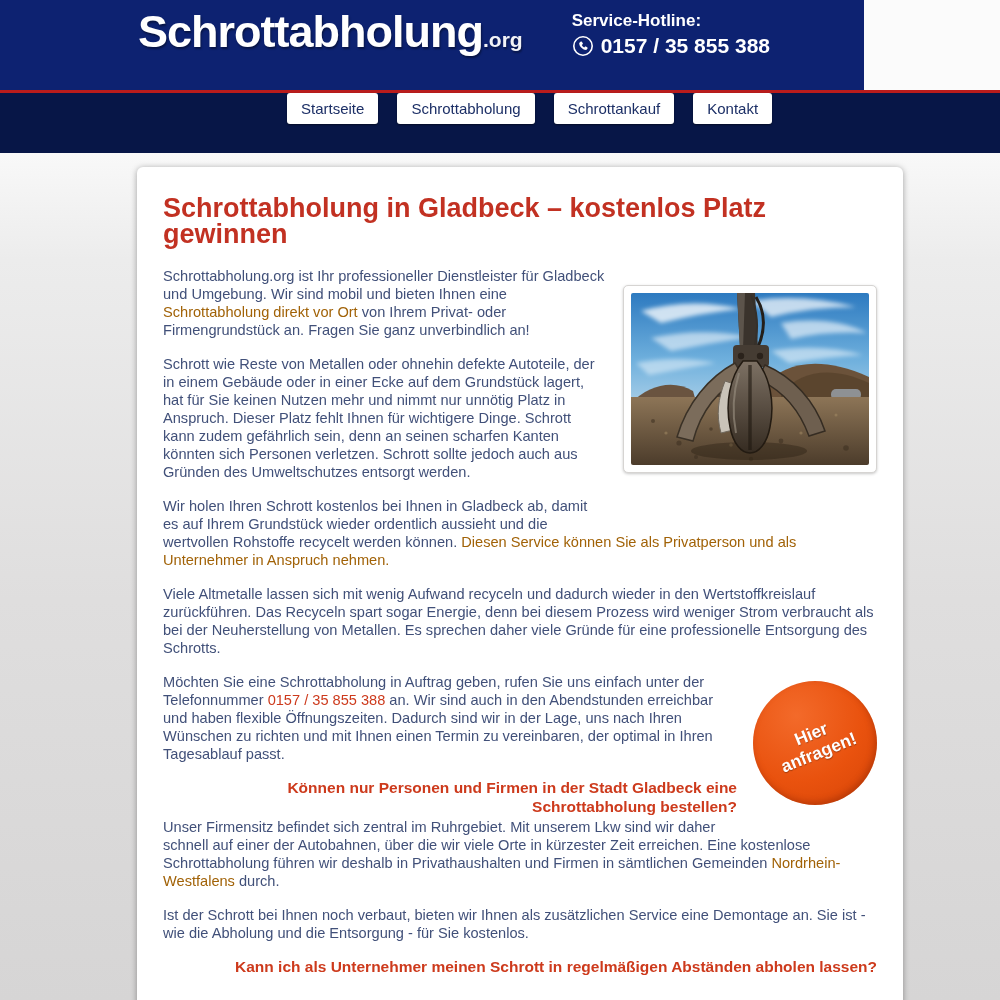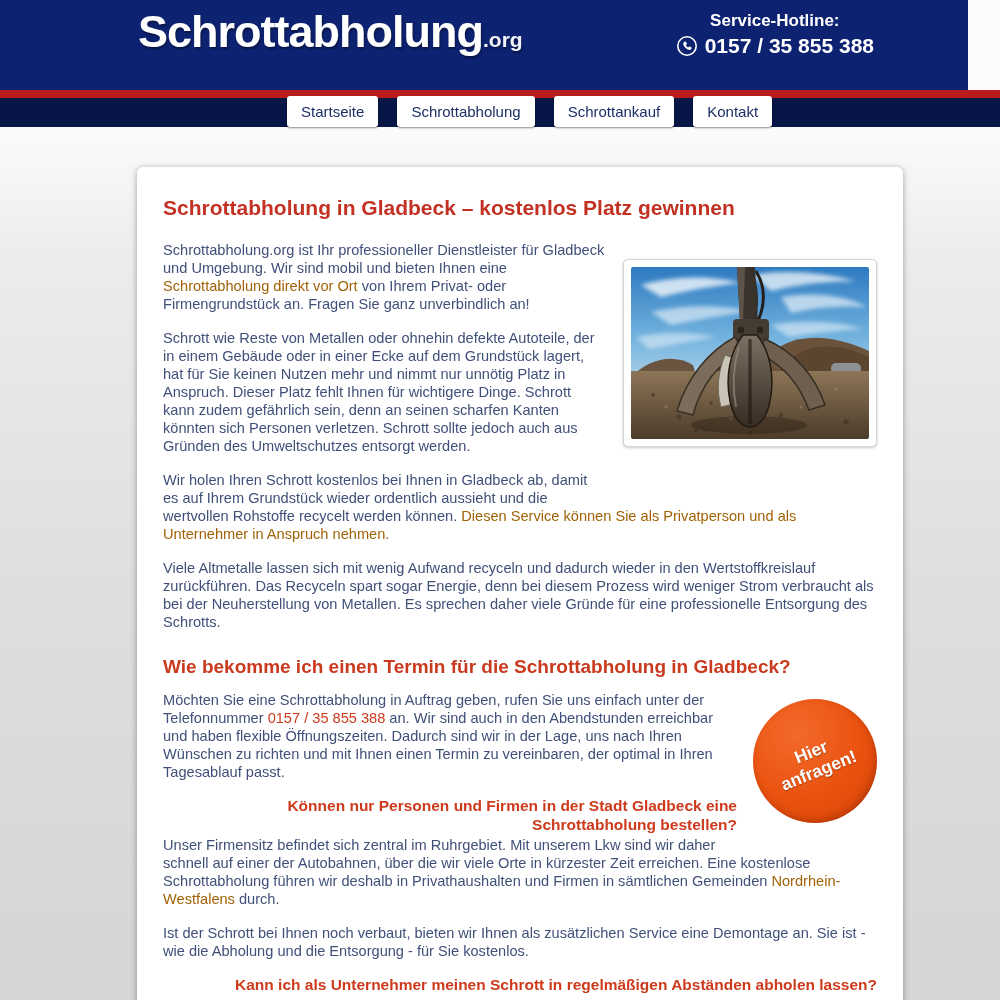--- a/index.html
+++ b/index.html
@@ -2,39 +2,39 @@
 <html lang="de"><head>
 <meta charset="utf-8">
 <style>
   html,body{margin:0;padding:0;}
   body{
     width:1000px;height:1000px;overflow:hidden;position:relative;
     font-family:"Liberation Sans","DejaVu Sans",sans-serif;
     background:linear-gradient(180deg,#fbfbfb 130px,#ececec 260px,#dfdede 600px,#d6d5d5 1000px);
   }
   
-  .site-header{position:absolute;top:0;left:0;width:968px;height:90px;background:#0d2271;}
+  .site-header{position:absolute;top:0;left:0;width:864px;height:90px;background:#0d2271;}
   .logo{position:absolute;left:138px;top:6px;color:#ffffff;text-shadow:1px 2px 2px rgba(0,0,0,.4);cursor:pointer;white-space:nowrap;}
   .logo .logo-main{font-size:45px;font-weight:bold;letter-spacing:-1px;}
   .logo .logo-suffix{font-size:21px;font-weight:bold;opacity:.95;}
-  .hotline{position:absolute;right:94px;top:10px;text-align:center;color:#ffffff;}
+  .hotline{position:absolute;right:94px;top:10px;text-align:left;color:#ffffff;}
   .hotline-label{font-size:17px;font-weight:bold;line-height:22px;}
   .hotline-number-row{display:flex;align-items:center;justify-content:flex-end;gap:7px;margin-top:2px;}
   .hotline-number{font-size:21px;font-weight:bold;}
   .phone-icon svg{display:block;}
   
-  .site-nav{position:absolute;top:90px;left:0;width:1000px;height:37px;background:#071647;border-top:8px solid #b91c1c;box-sizing:border-box;
-    display:flex;align-items:flex-end;gap:19px;padding-left:287px;}
+  .site-nav{position:absolute;top:90px;left:0;width:1000px;height:63px;background:#071647;border-top:3px solid #b91c1c;box-sizing:border-box;
+    display:flex;align-items:flex-start;gap:19px;padding-left:287px;}
   .nav-btn{background:#ffffff;color:#1c2f66;font-family:inherit;font-size:15px;font-weight:normal;
     border:none;border-radius:3px;padding:7px 14px;cursor:pointer;box-shadow:0 1px 2px rgba(0,0,0,.45);}
   
   .card{position:absolute;left:137px;top:167px;width:766px;height:860px;background:#ffffff;
     border-radius:6px 6px 0 0;box-shadow:0 1px 6px rgba(0,0,0,.35);box-sizing:border-box;
     padding:28px 26px 0 26px;overflow:hidden;}
-  .card h1{margin:0 0 20px 0;font-size:21px;line-height:26px;color:#c23122;font-weight:bold;}
+  .card h1{margin:0 0 20px 0;font-size:27px;line-height:26px;color:#c23122;font-weight:bold;}
   .card h2{margin:24px 0 12px 0;font-size:19px;line-height:24px;color:#ca3a1f;font-weight:bold;}
   .card h3{font-size:15.5px;line-height:18.5px;color:#cd3a1c;font-weight:bold;margin:0 0 2px 0;text-align:right;}
   .card p{margin:0 0 16px 0;font-size:14.6px;line-height:18px;color:#415079;}
   .seg-b{font-weight:normal;color:#a16207;}
   .seg-r{color:#cd3a1c;cursor:pointer;}
   .h3-gap20{margin-top:20px;}
   .h3-gap22{margin-top:22px;}
   
   .photo-frame{float:right;width:238px;height:172px;margin:18px 0 48px 18px;background:#ffffff;
     border:1px solid #d6d4d2;border-radius:5px;padding:7px;box-shadow:0 1px 3px rgba(0,0,0,.22);}
@@ -149,21 +149,20 @@
       <path d="M119,72 L119,157" stroke="#1f1810" stroke-width="3.5" opacity="0.6"></path>
       <path d="M108,80 C102,100 101,120 105,140" stroke="#93897b" stroke-width="2" fill="none" opacity="0.7"></path>
     </svg>
   </figure>
 
   <p><span><span>Schrottabholung.org ist Ihr professioneller Dienstleister für Gladbeck und Umgebung. Wir sind mobil und bieten Ihnen eine </span><span class="seg-b">Schrottabholung direkt vor Ort</span><span> von Ihrem Privat- oder Firmengrundstück an. Fragen Sie ganz unverbindlich an!</span></span></p>
   <p><span><span>Schrott wie Reste von Metallen oder ohnehin defekte Autoteile, der in einem Gebäude oder in einer Ecke auf dem Grundstück lagert, hat für Sie keinen Nutzen mehr und nimmt nur unnötig Platz in Anspruch. Dieser Platz fehlt Ihnen für wichtigere Dinge. Schrott kann zudem gefährlich sein, denn an seinen scharfen Kanten könnten sich Personen verletzen. Schrott sollte jedoch auch aus Gründen des Umweltschutzes entsorgt werden.</span></span></p>
   <p><span><span>Wir holen Ihren Schrott kostenlos bei Ihnen in Gladbeck ab, damit es auf Ihrem Grundstück wieder ordentlich aussieht und die wertvollen Rohstoffe recycelt werden können. </span><span class="seg-b">Diesen Service können Sie als Privatperson und als Unternehmer in Anspruch nehmen.</span></span></p>
   <p><span><span>Viele Altmetalle lassen sich mit wenig Aufwand recyceln und dadurch wieder in den Wertstoffkreislauf zurückführen. Das Recyceln spart sogar Energie, denn bei diesem Prozess wird weniger Strom verbraucht als bei der Neuherstellung von Metallen. Es sprechen daher viele Gründe für eine professionelle Entsorgung des Schrotts.</span></span></p>
 
-  <h2>Wie bekomme ich einen Termin für die Schrottabholung in Gladbeck?</h2>
 
   <div class="badge">
     <div class="badge-text">
       <div>Hier</div>
       <div>anfragen!</div>
     </div>
   </div>
 
   <p><span><span>Möchten Sie eine Schrottabholung in Auftrag geben, rufen Sie uns einfach unter der Telefonnummer </span><span class="seg-r">0157 / 35 855 388</span><span> an. Wir sind auch in den Abendstunden erreichbar und haben flexible Öffnungszeiten. Dadurch sind wir in der Lage, uns nach Ihren Wünschen zu richten und mit Ihnen einen Termin zu vereinbaren, der optimal in Ihren Tagesablauf passt.</span></span></p>
 

